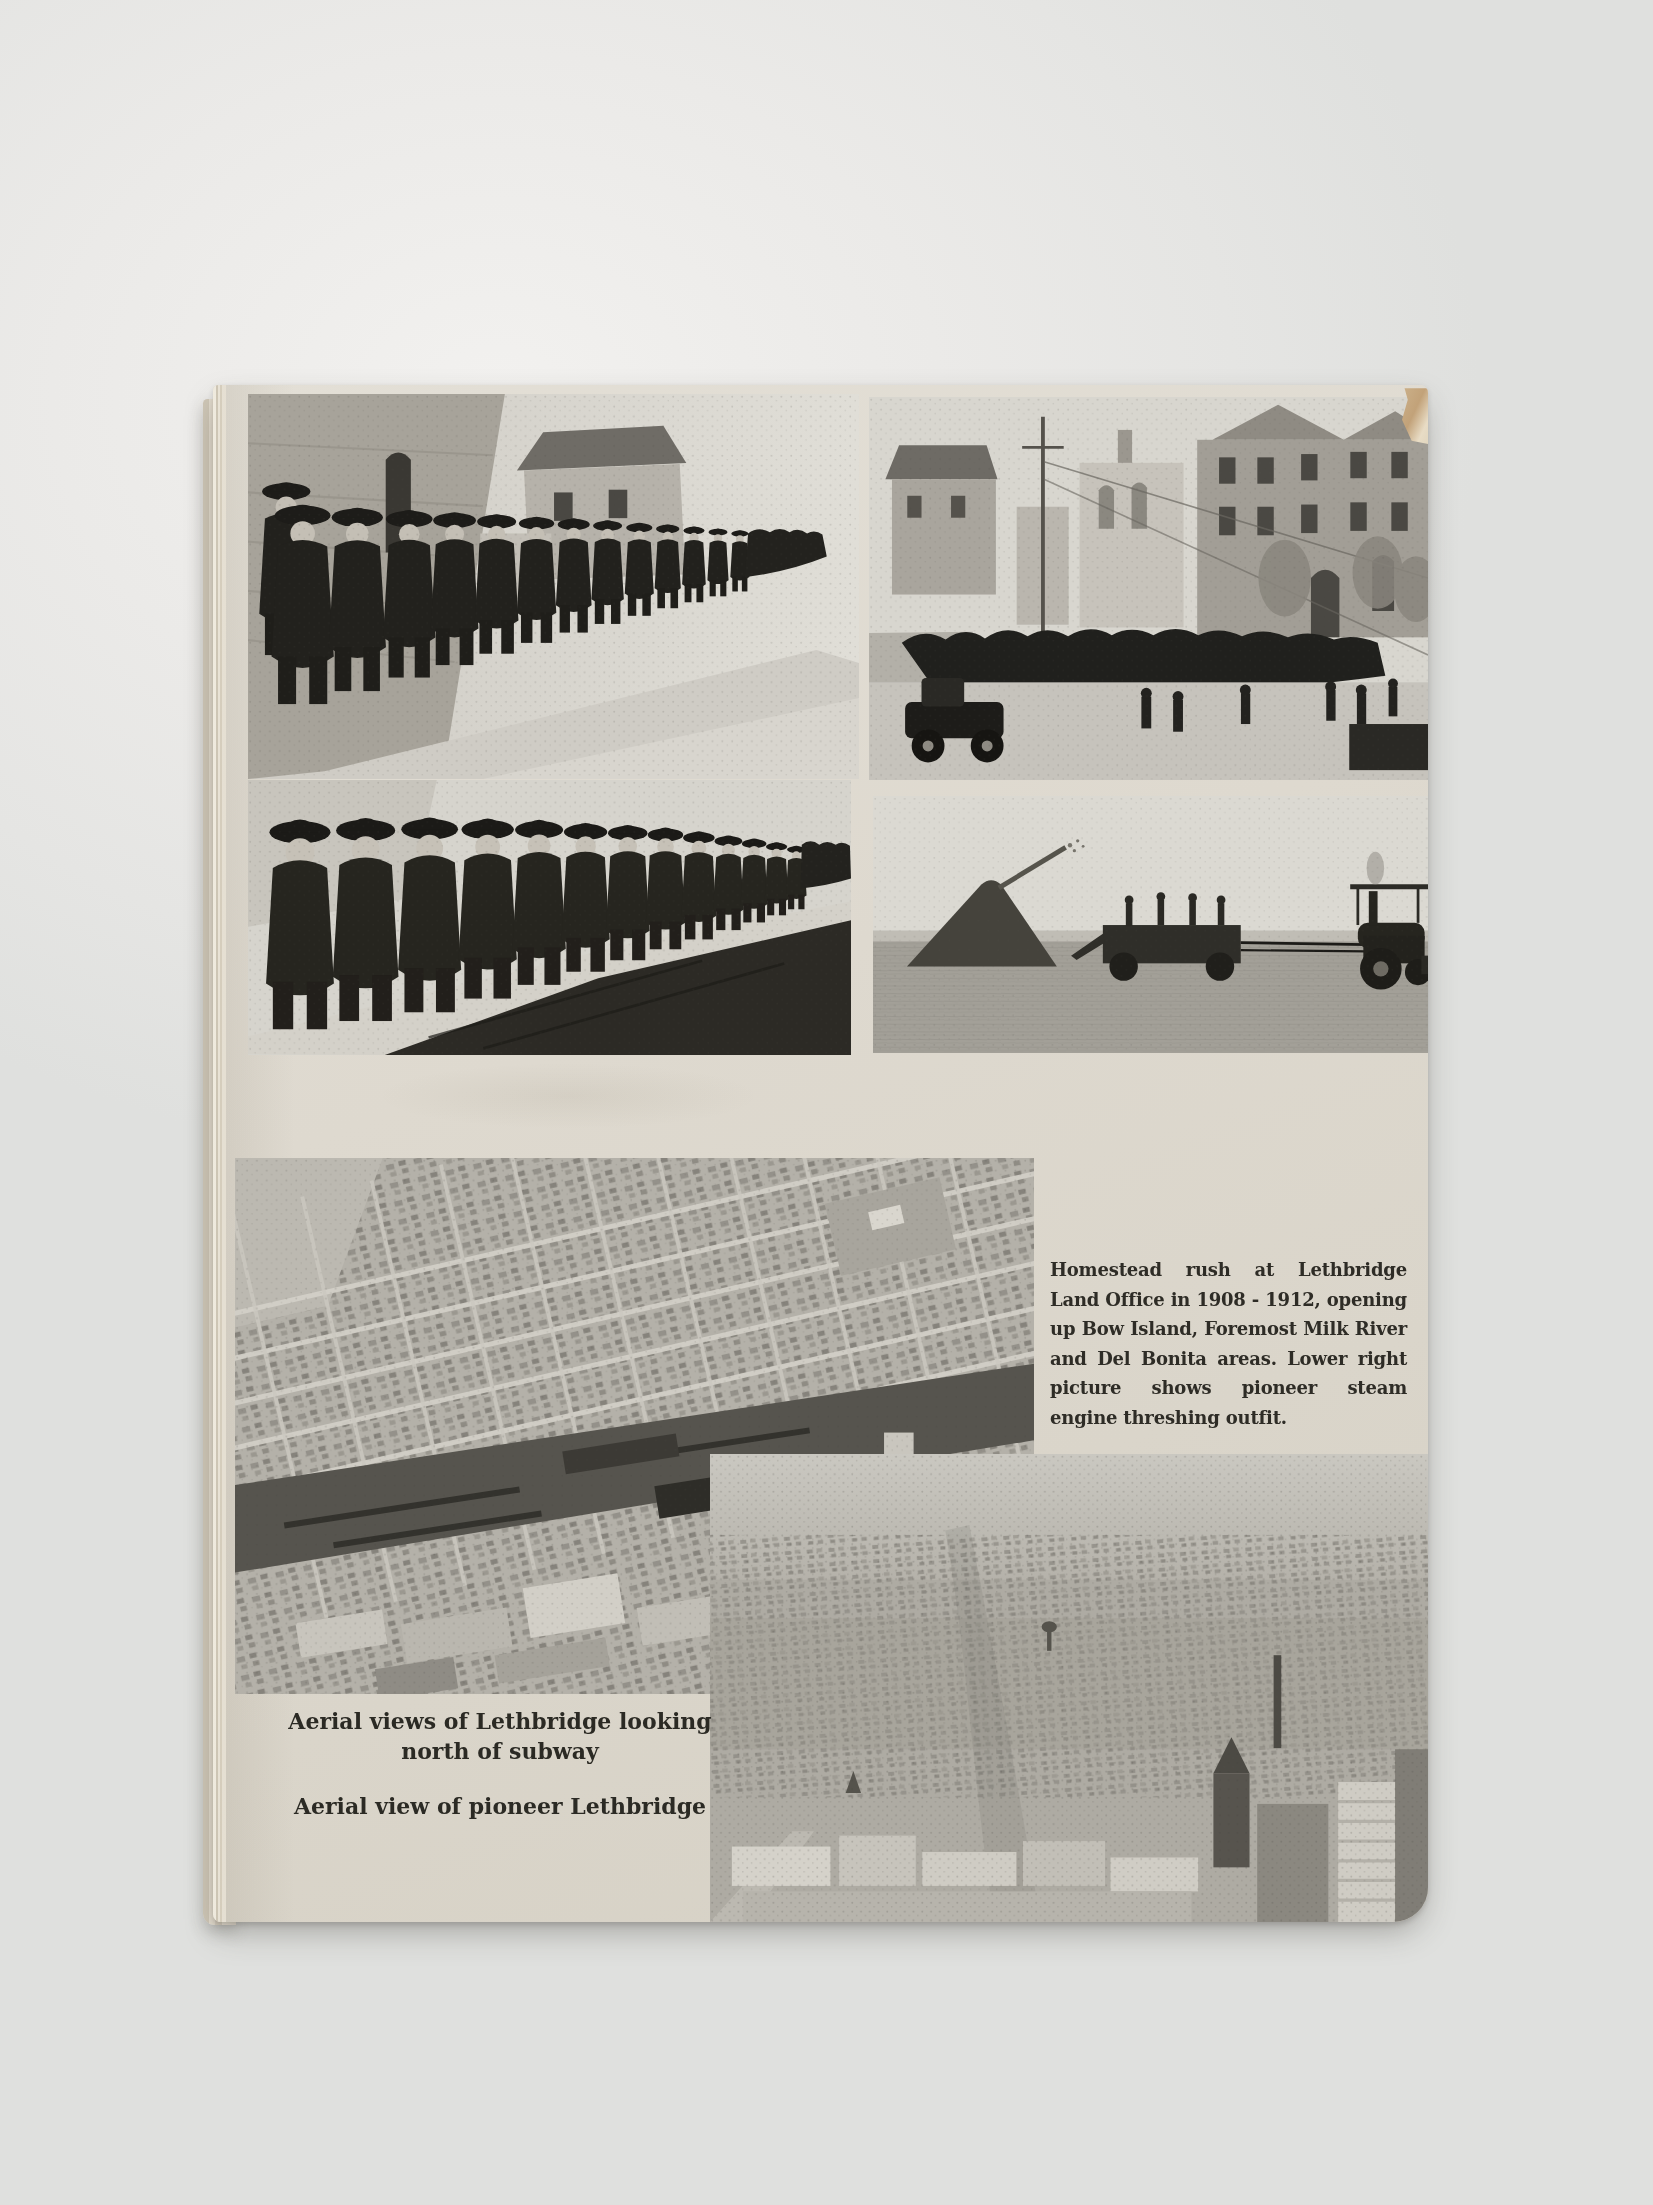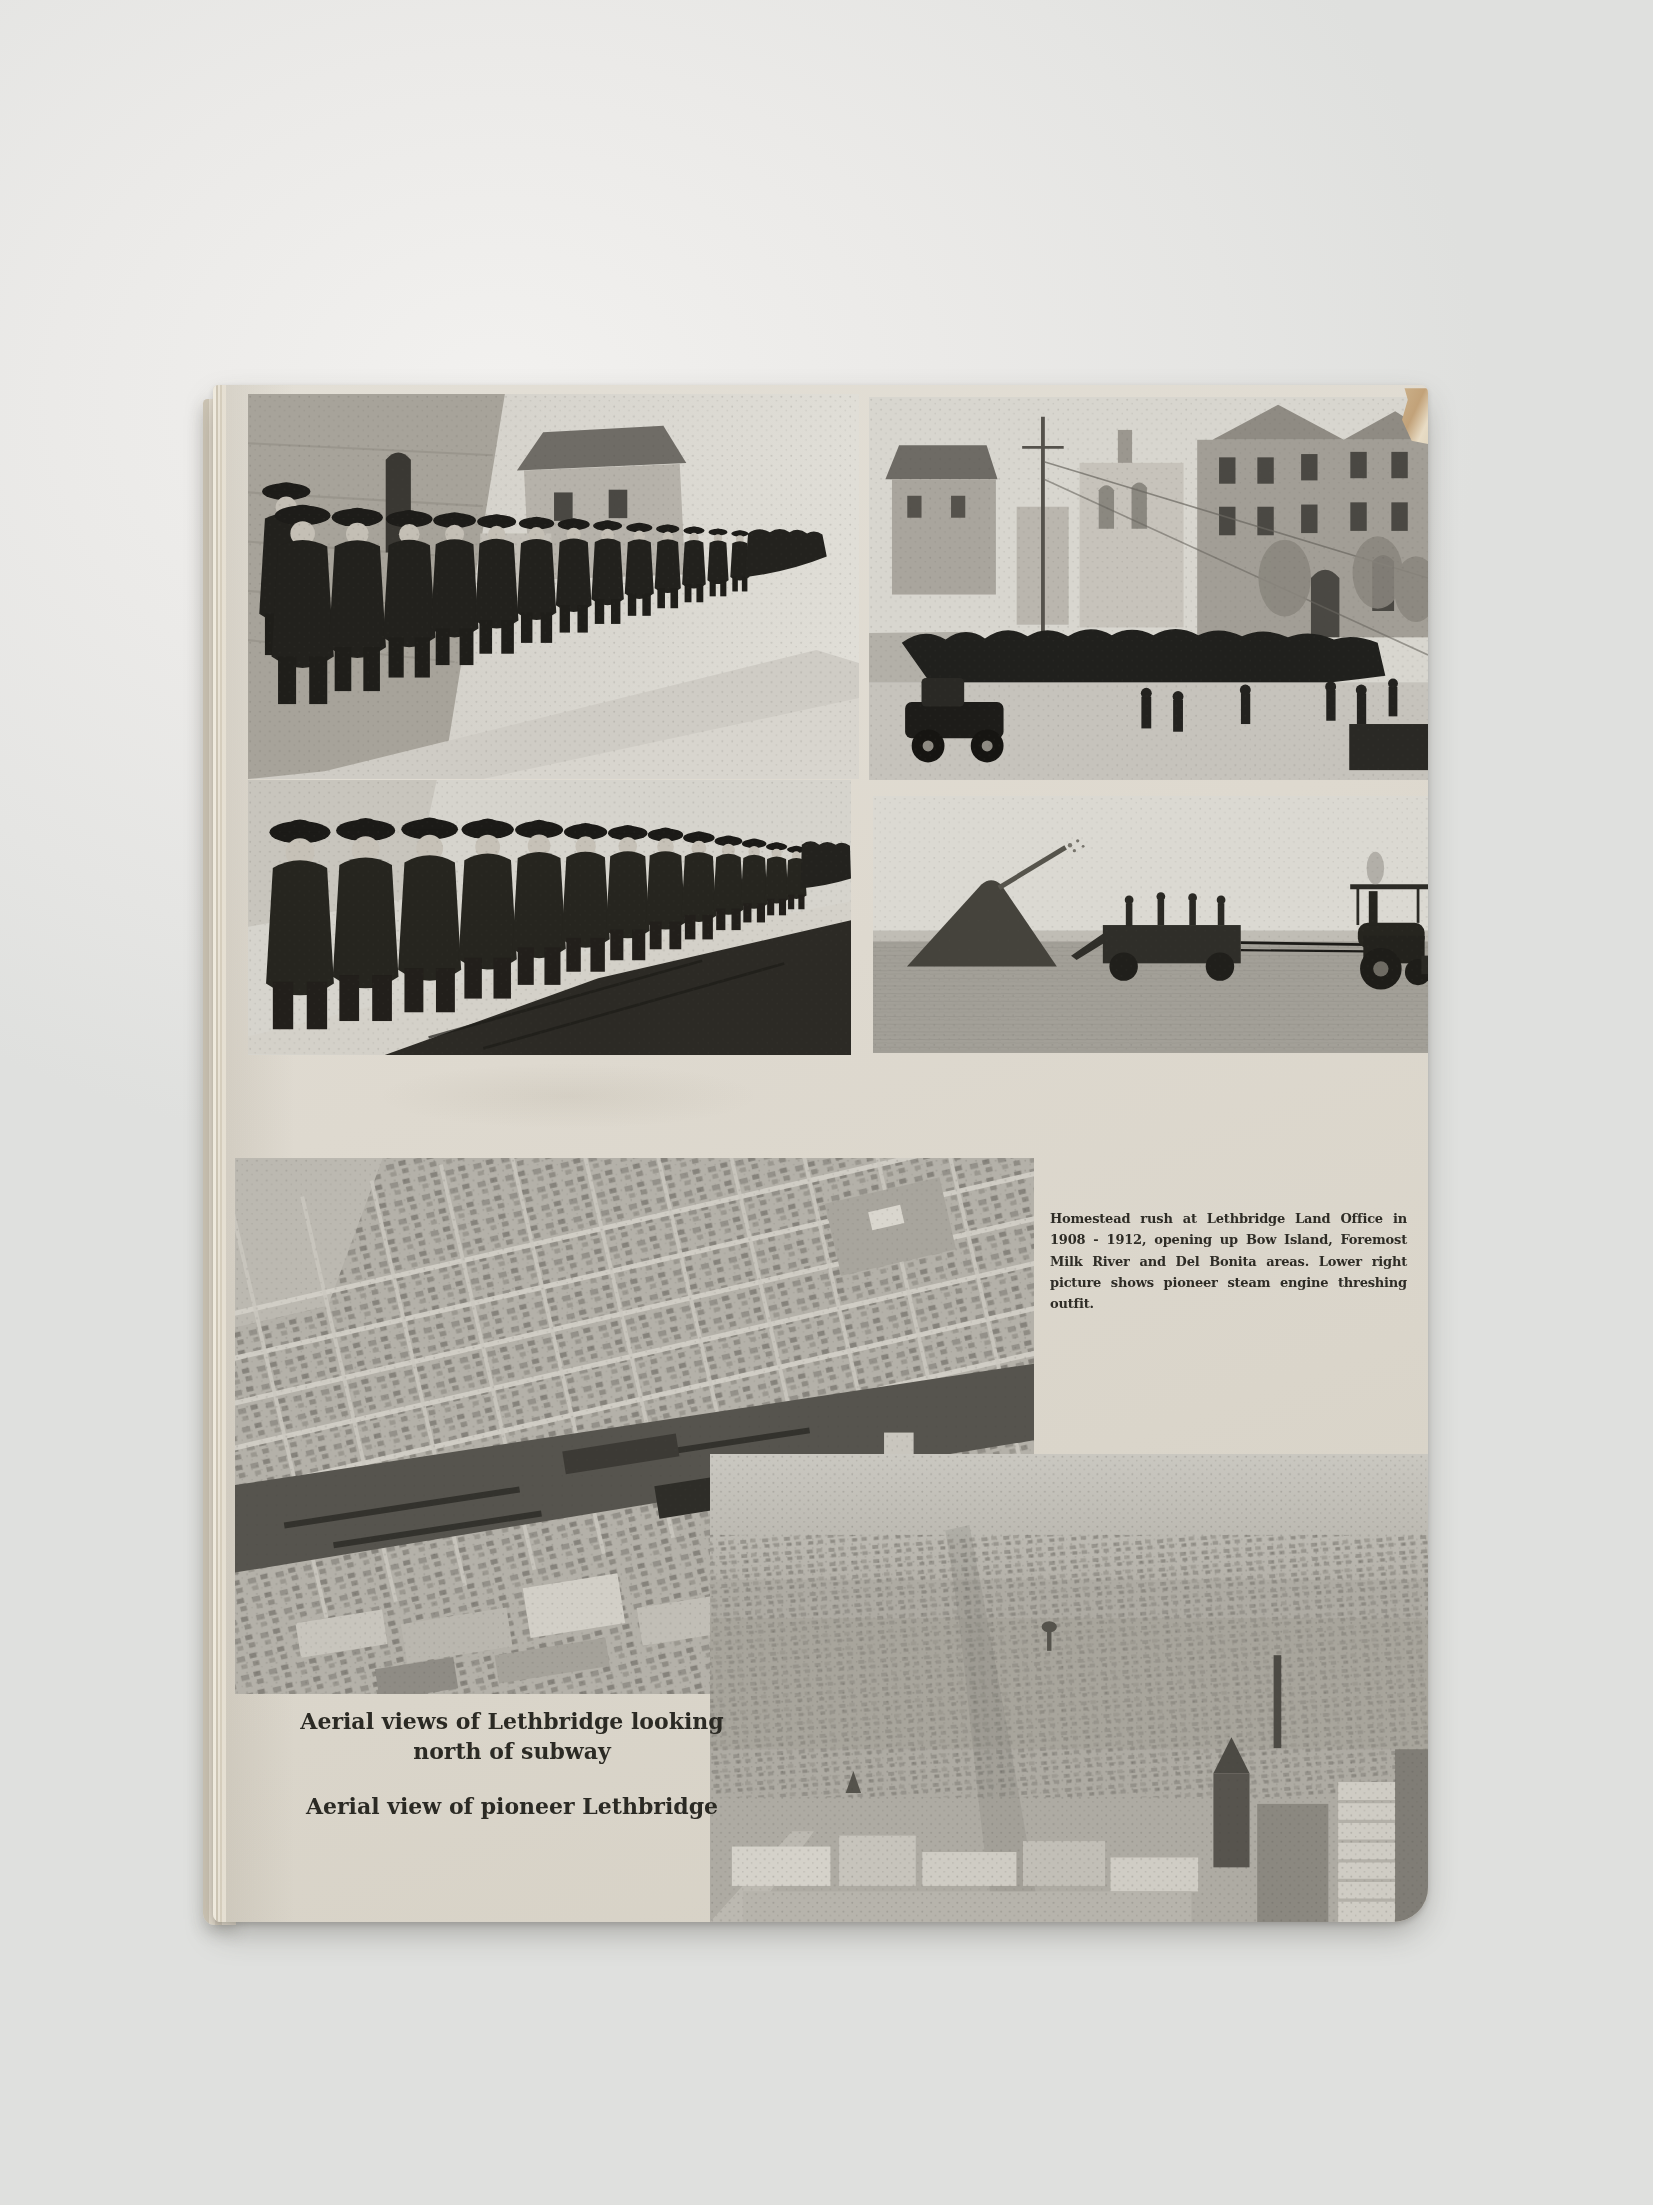--- a/index.html
+++ b/index.html
@@ -37,27 +37,27 @@
   #photo-mid-left  {left:35px;  top:395px;  width:603px;height:275px;}
   #photo-mid-right {left:660px;top:411px;  width:556px;height:257px;}
   #photo-aerial    {left:22px;  top:773px; width:799px;height:536px;}
   #photo-downtown  {left:497px; top:1069px; width:719px;height:468px;z-index:3;}
   .chip{
     position:absolute;left:1189px;top:3.3px;width:32px;height:57px;z-index:5;
     background:linear-gradient(115deg,#cbb089 0%,#c2a279 40%,#e8dcc5 70%,#ddd2bb 100%);
     clip-path:polygon(8% 0,100% 0,100% 100%,30% 92%,0 55%,18% 20%);
   }
   .para{
-    position:absolute;left:837px;top:823px;width:357px;z-index:4;
-    font-size:13px;line-height:1.64;font-weight:700;letter-spacing:-0.2px;
+    position:absolute;left:837px;top:870px;width:357px;z-index:4;
+    font-size:18px;line-height:1.64;font-weight:700;letter-spacing:-0.2px;
     color:#2e2c26;text-align:justify;
   }
   .captions{
     position:absolute;left:71px;top:1321px;width:432px;z-index:4;
-    text-align:center;color:#2b2a24;font-weight:700;margin-left:12px;
+    text-align:center;color:#2b2a24;font-weight:700;
   }
   .captions .line{font-size:22px;line-height:1.38;}
   .captions .spacer{height:24px;}
   .ghost{position:absolute;border-radius:50%;pointer-events:none;}
   .ghost.g1{left:164px;top:678px;width:383px;height:66px;
     background:radial-gradient(closest-side,rgba(95,85,60,.07),rgba(95,85,60,0));}
   .ghost.g2{left:137px;top:1067px;width:492px;height:77px;
     background:radial-gradient(closest-side,rgba(95,85,60,.06),rgba(95,85,60,0));}
 </style>
 </head>

